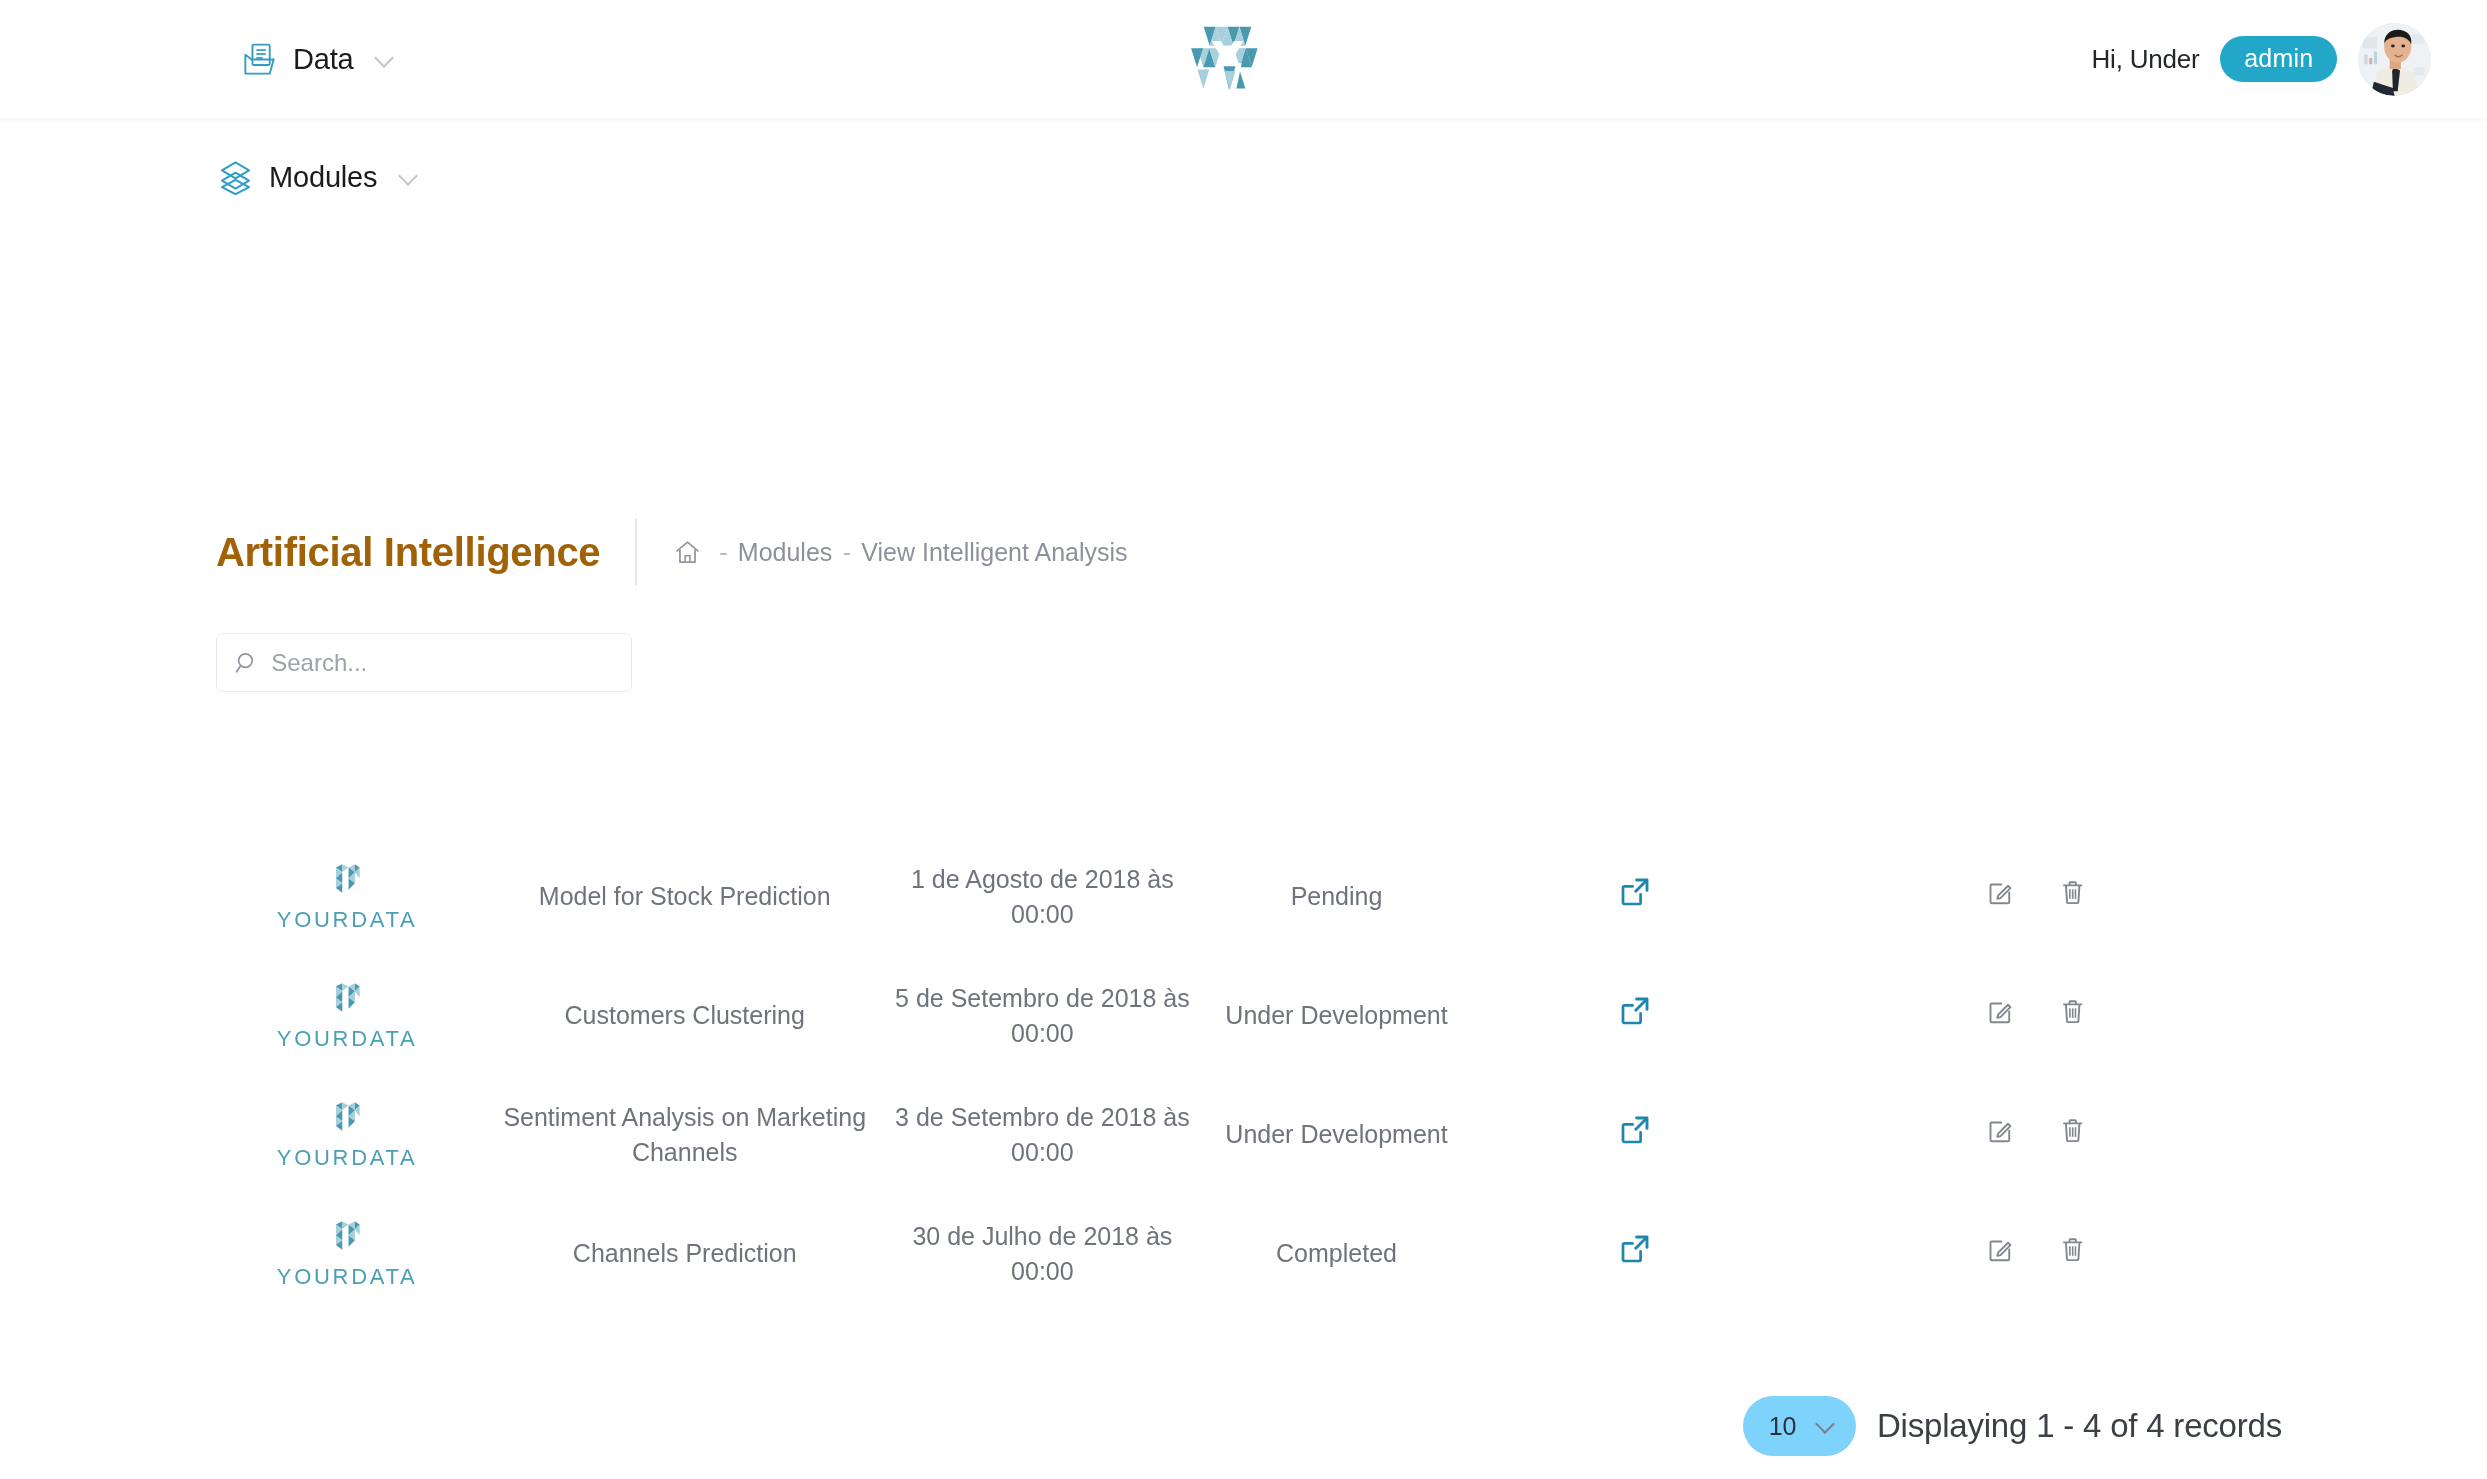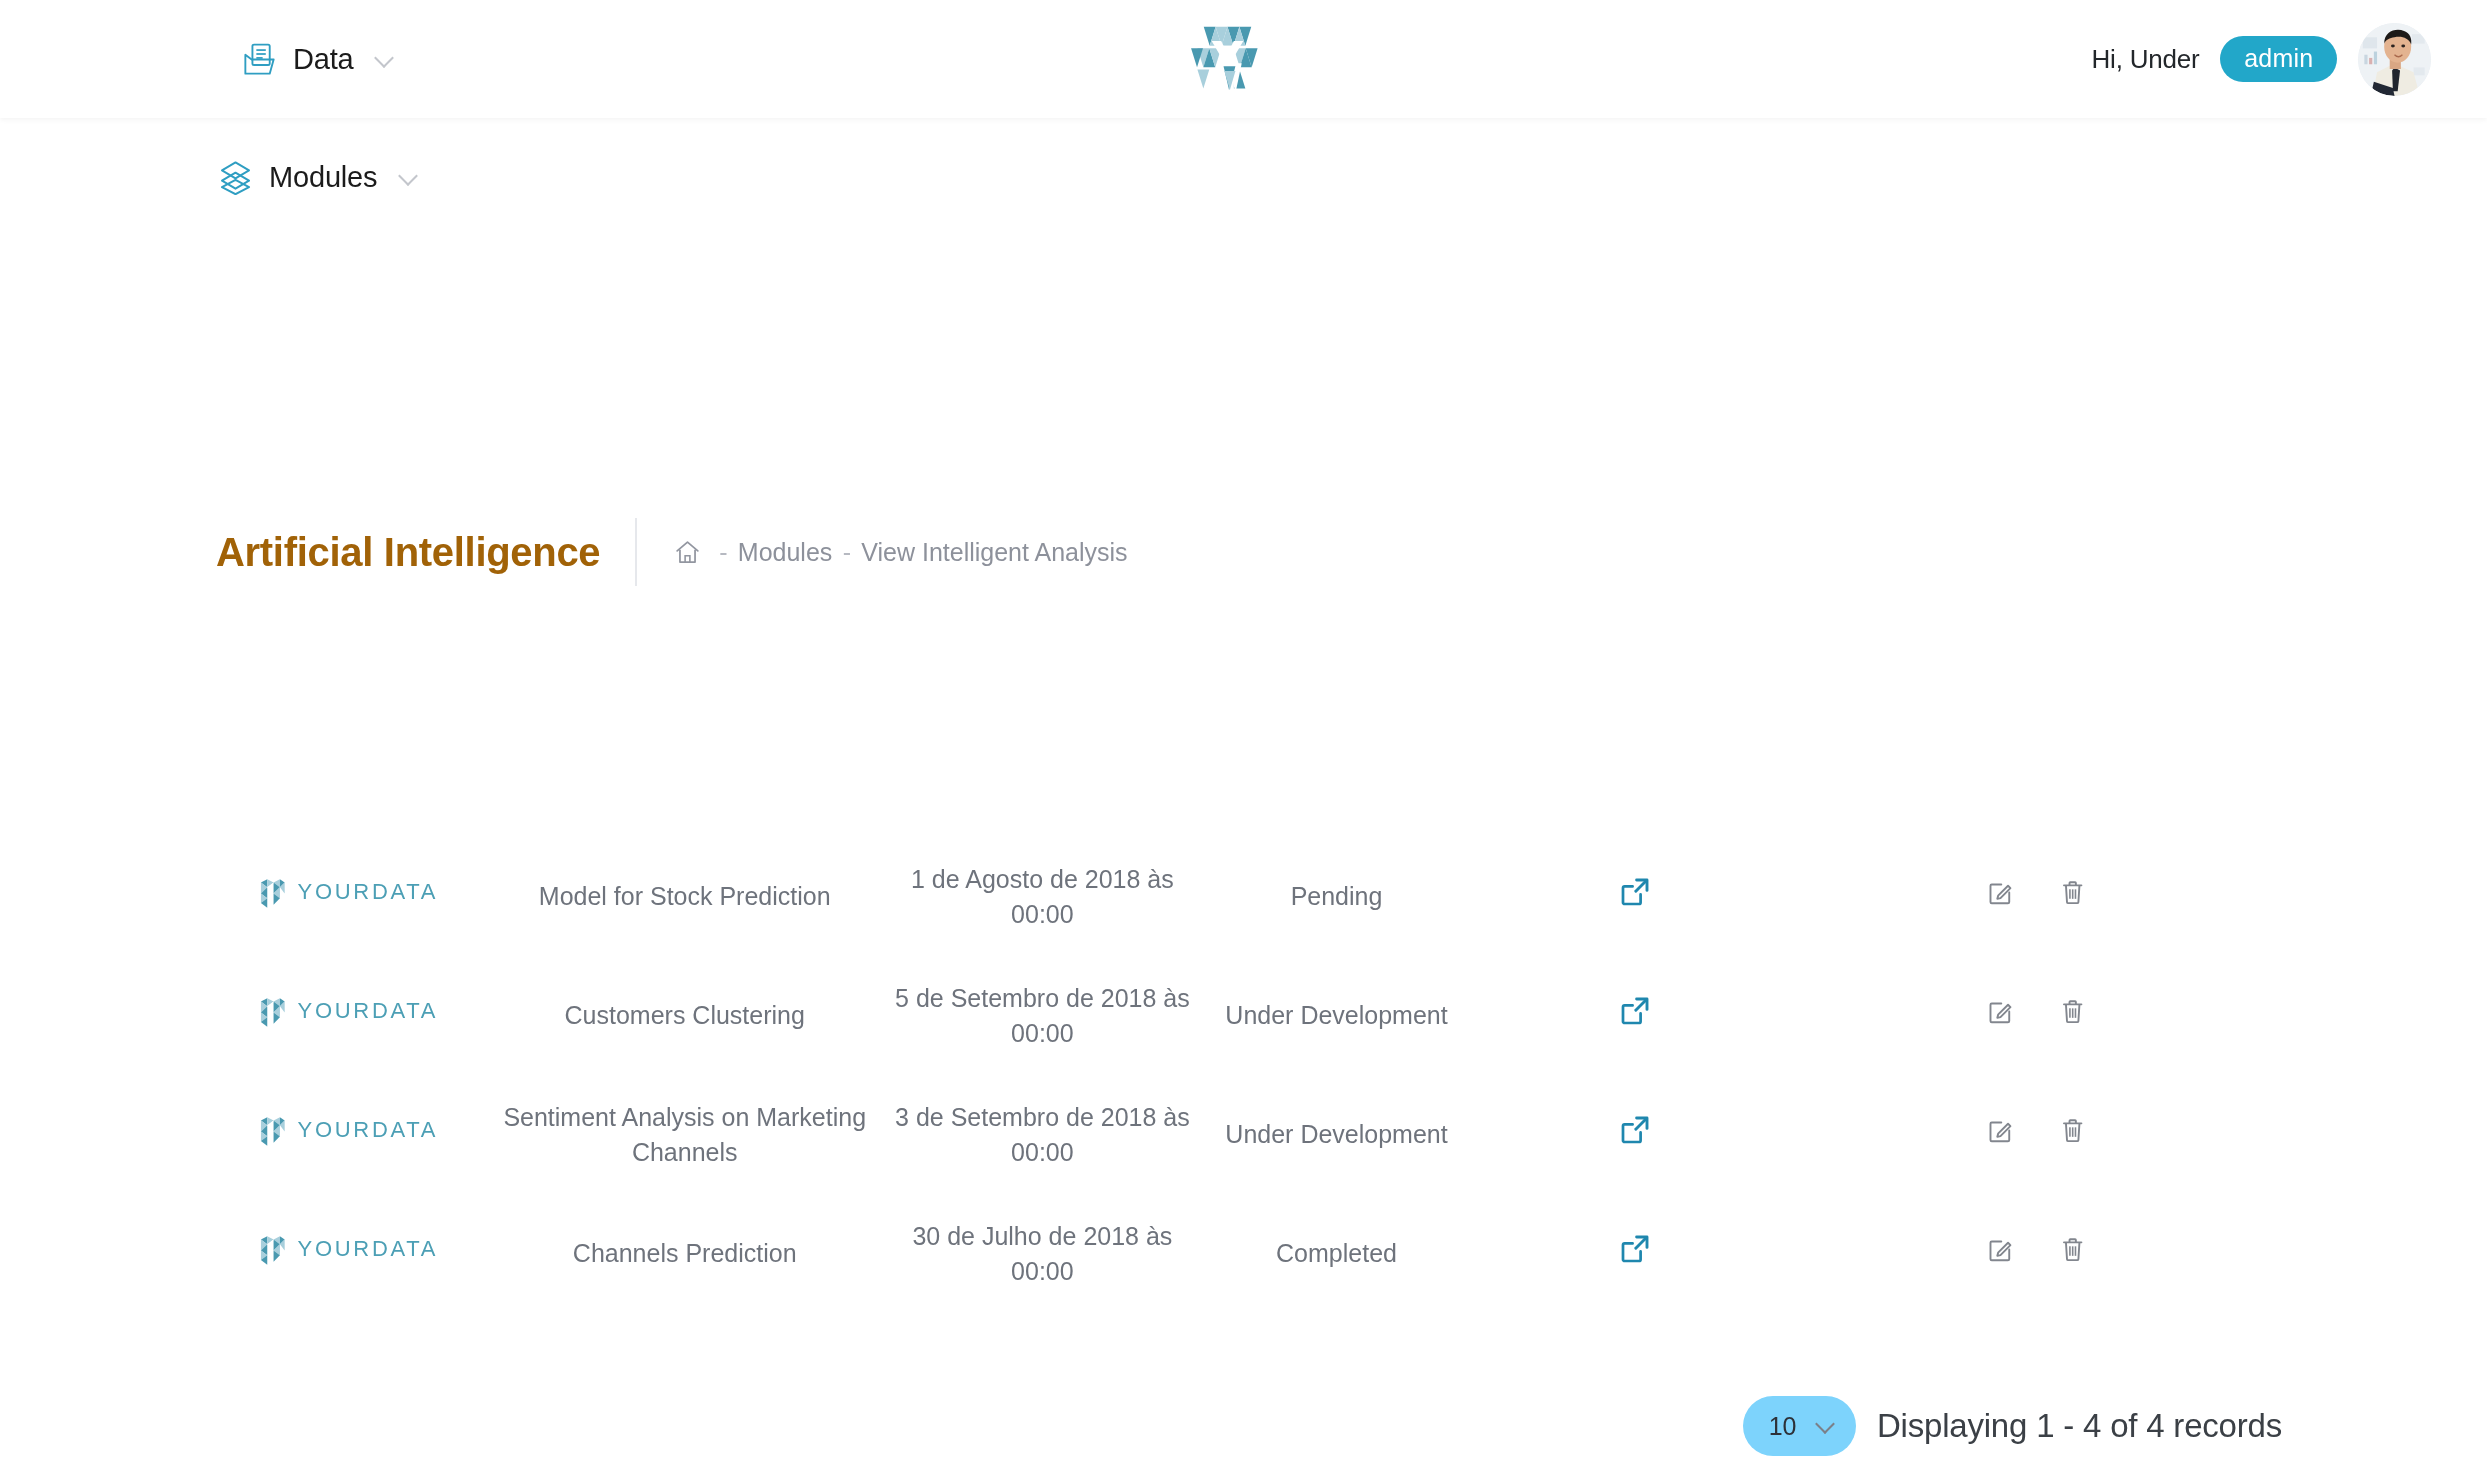--- a/index.html
+++ b/index.html
@@ -187,20 +187,21 @@
   .col-name  { width: 413px; }
   .col-date  { width: 302px; }
   .col-status{ width: 286px; }
   .col-open  { width: 310px; }
   .col-acts  { width: 493px; }
 
   .yd-logo {
     display: inline-flex;
     align-items: center;
     gap: 9.5px;
+    flex-direction: column;
   }
   .yd-word {
     font-size: 22px;
     letter-spacing: 2.7px;
     color: #4c9fb5;
   }
   .row-name { color: #6e737c; }
   .row-date { color: #72777f; margin-left: 20px; }
   .row-status { color: #6e737c; }
 
@@ -382,20 +383,29 @@
           <path d="M14 29 L14 21 L20 21 L20 29" fill="none" stroke="#9296a0" stroke-width="2.0"></path>
         </svg>
       </span>
       <span class="crumb-sep">-</span>
       <span class="crumb-link">Modules</span>
       <span class="crumb-sep">-</span>
       <span class="crumb-link">View Intelligent Analysis</span>
     </div>
   </div>
 
+  <div class="search-wrap">
+    <span class="search-icon">
+      <svg width="24" height="24" viewBox="0 0 30 30">
+        <circle cx="13" cy="12" r="8.5" fill="none" stroke="#9296a0" stroke-width="2.2"></circle>
+        <line x1="6.5" y1="19" x2="2" y2="26" stroke="#9296a0" stroke-width="2.2" stroke-linecap="round"></line>
+      </svg>
+    </span>
+    <input class="search-input" type="text" placeholder="Search..." style="">
+  </div>
 
   <table class="data-table">
     <colgroup>
       <col class="col-logo">
         <col class="col-name">
         <col class="col-date">
       <col class="col-status">
         <col class="col-open">
         <col class="col-acts">
     </colgroup>

